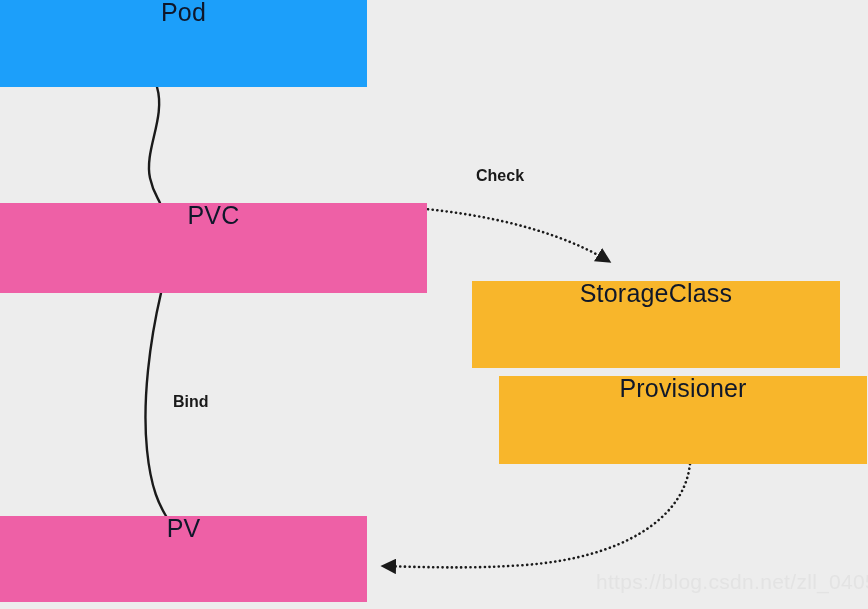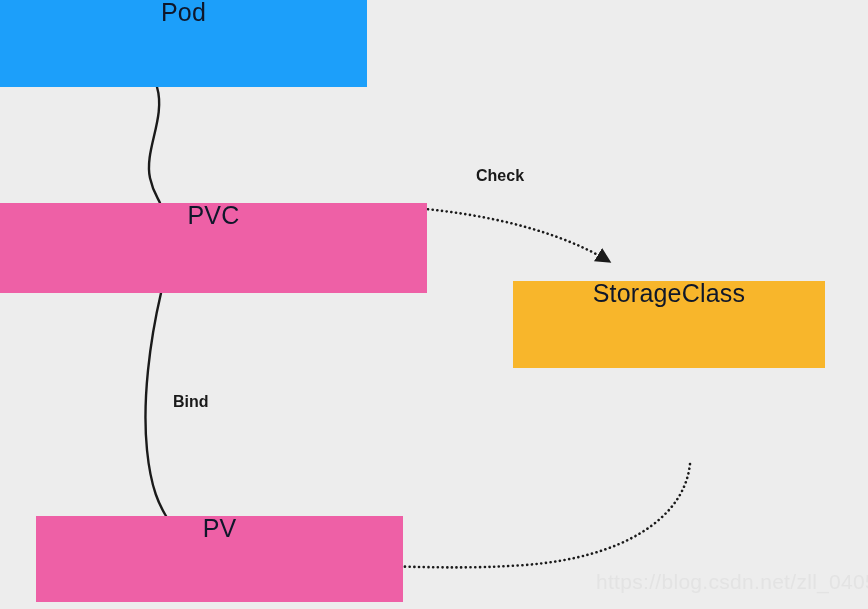--- a/index.html
+++ b/index.html
@@ -40,26 +40,25 @@
     width: 427px;
     height: 90px;
     background: #ee60a6;
   }
   .node-pv {
     left: 0px;
     top: 516px;
     width: 367px;
     height: 86px;
     background: #ee60a6;
-    margin-left: 36px;
   }
   .node-storageclass {
-    left: 513px;
+    left: 472px;
     top: 281px;
-    width: 312px;
+    width: 368px;
     height: 87px;
     background: #f8b62b;
   }
   .node-provisioner {
     left: 499px;
     top: 376px;
     width: 368px;
     height: 88px;
     background: #f8b62b;
   }
@@ -125,20 +124,23 @@
   </div>
 
   <div class="node node-pv">
     <span>PV</span>
   </div>
 
   <div class="node node-storageclass">
     <span>StorageClass</span>
   </div>
 
+  <div class="node node-provisioner">
+    <span>Provisioner</span>
+  </div>
 
   <div class="edge-label label-check">Check</div>
 
   <div class="edge-label label-bind">Bind</div>
 
 
   <div class="watermark">https://blog.csdn.net/zll_0405</div>
 
 </div>
 

